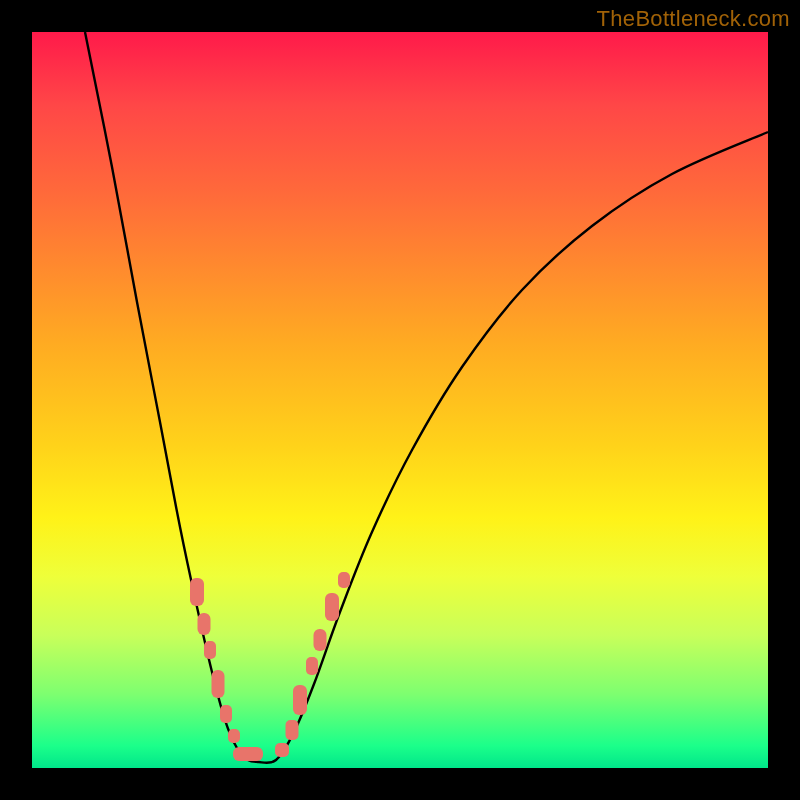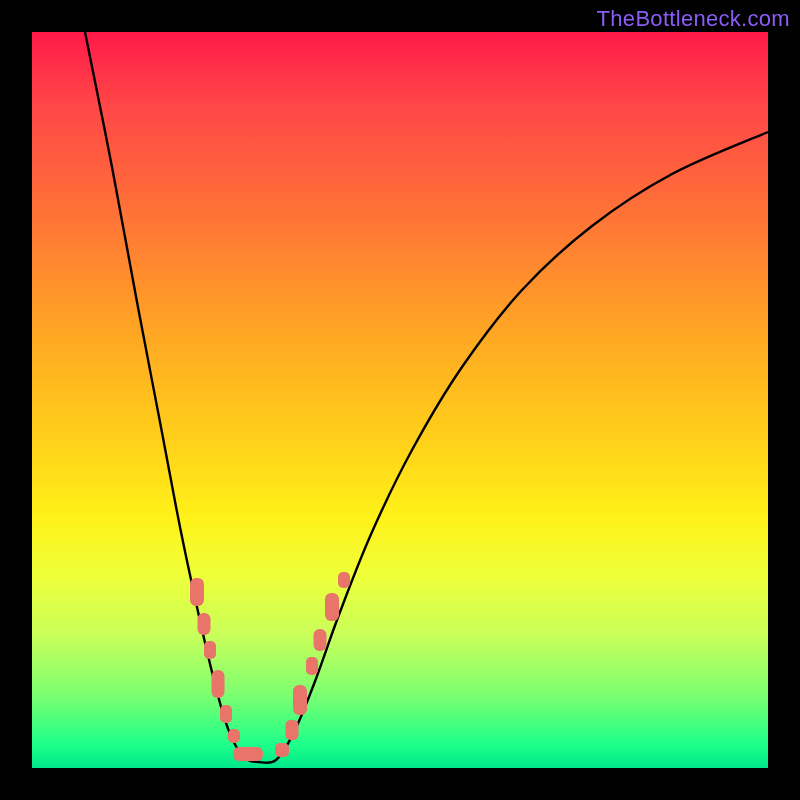--- a/index.html
+++ b/index.html
@@ -28,21 +28,21 @@
       #eeff3a 74%,
       #c8ff5a 82%,
       #7dff70 90%,
       #1bff8a 97%,
       #00e68a 100%);
   }
   .watermark {
     position: absolute;
     top: 6px;
     right: 10px;
-    color: #8b5cf6;
+    color: #a16207;
     font-size: 22px;
     font-weight: 500;
     letter-spacing: 0.3px;
   }
   svg.curve {
     position: absolute;
     left: 0;
     top: 0;
   }
   .bead {

